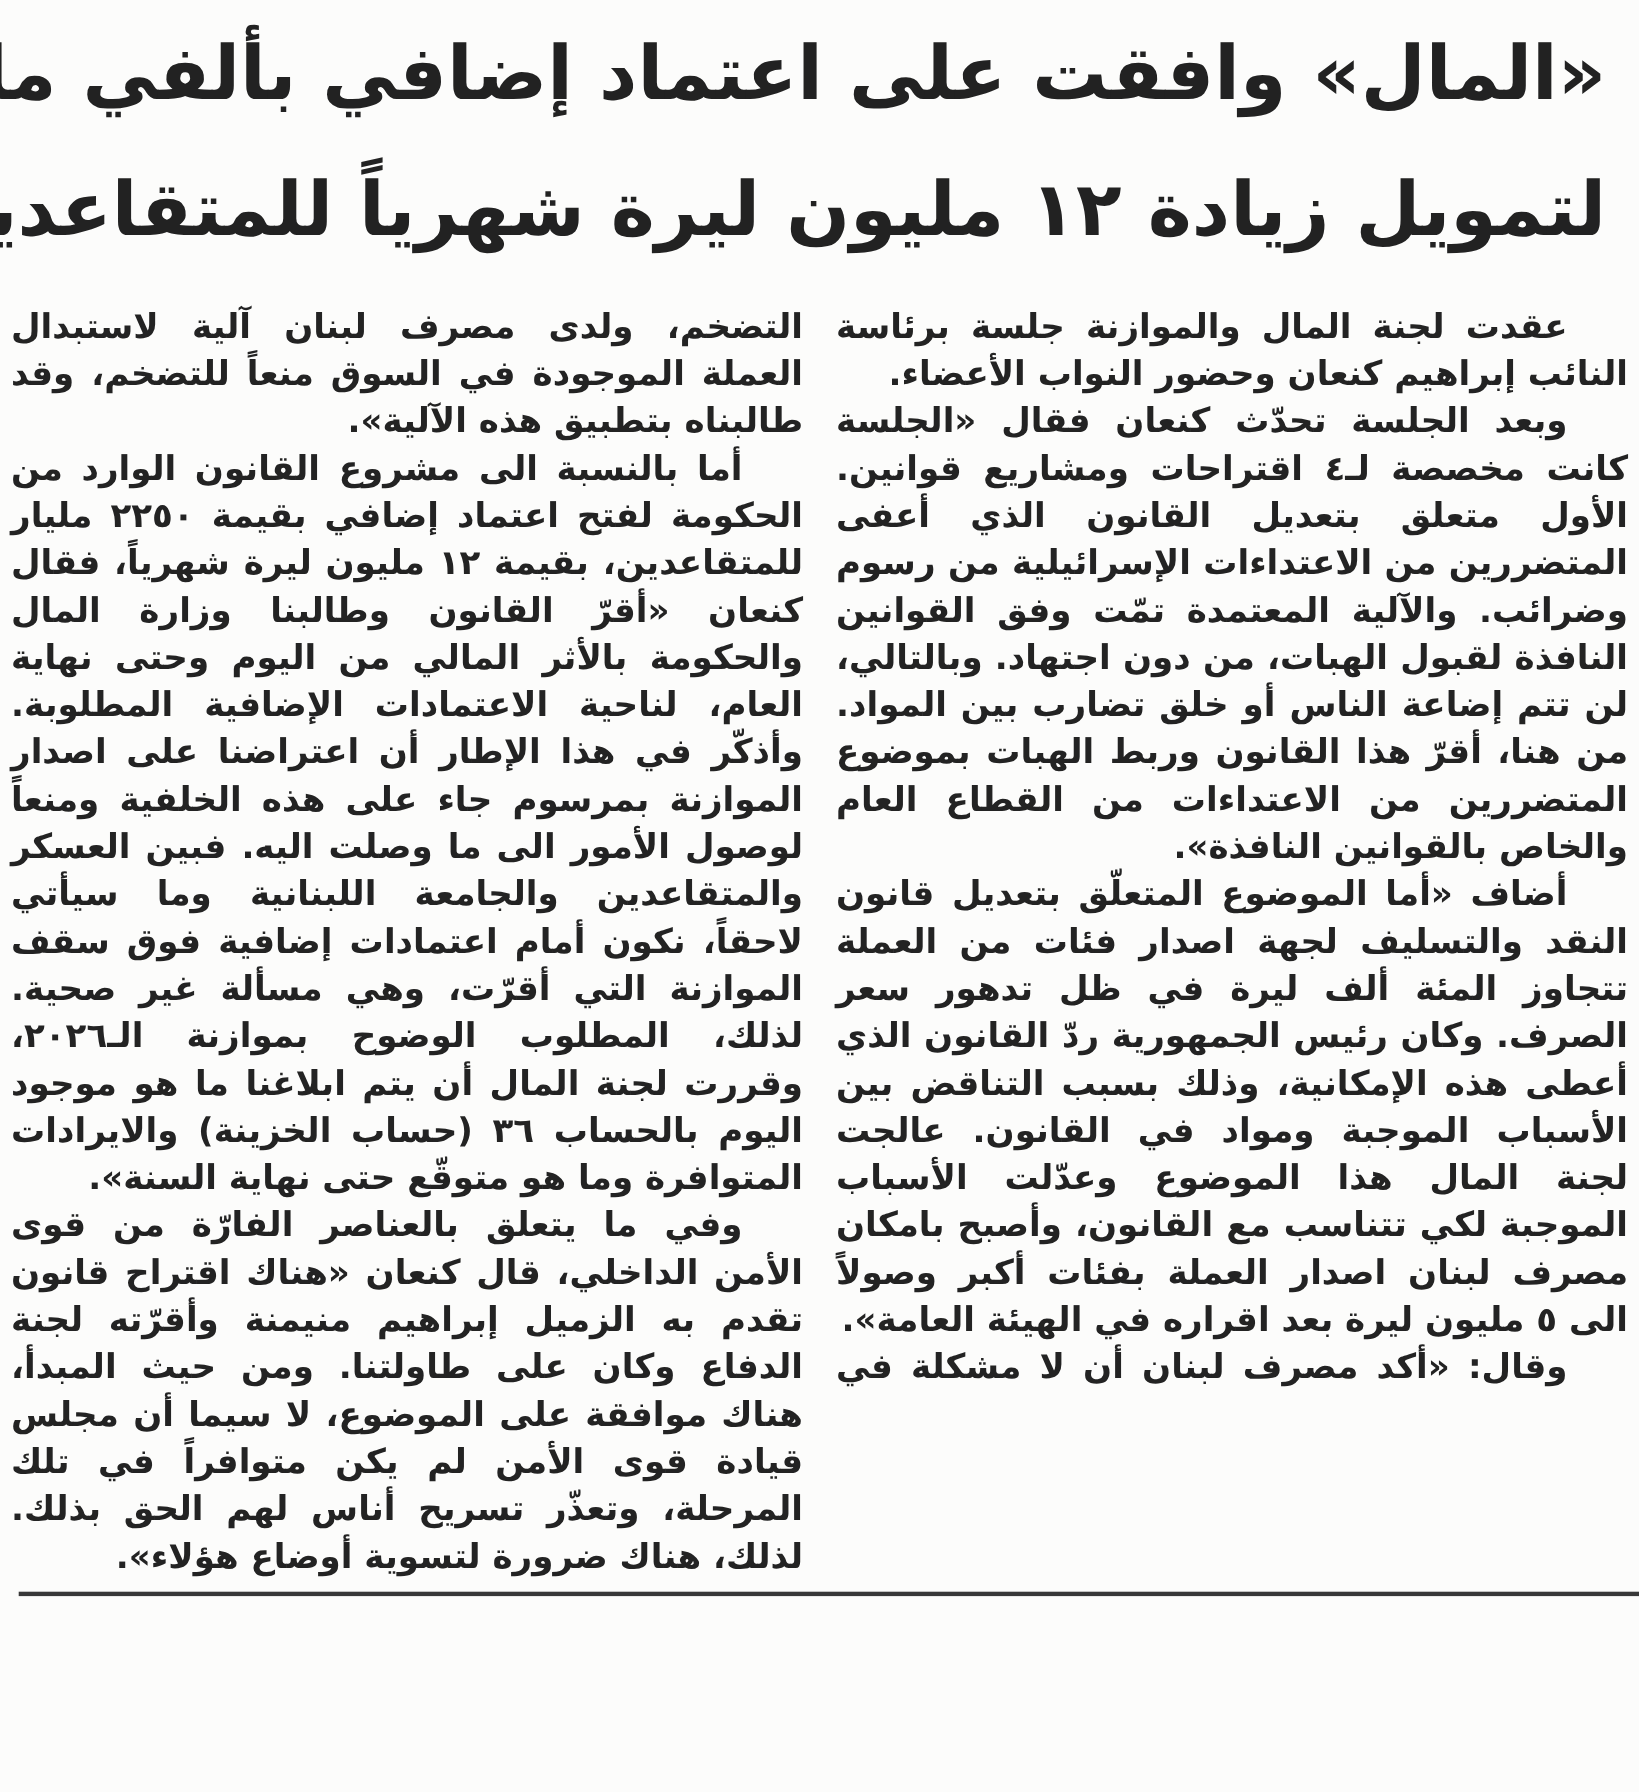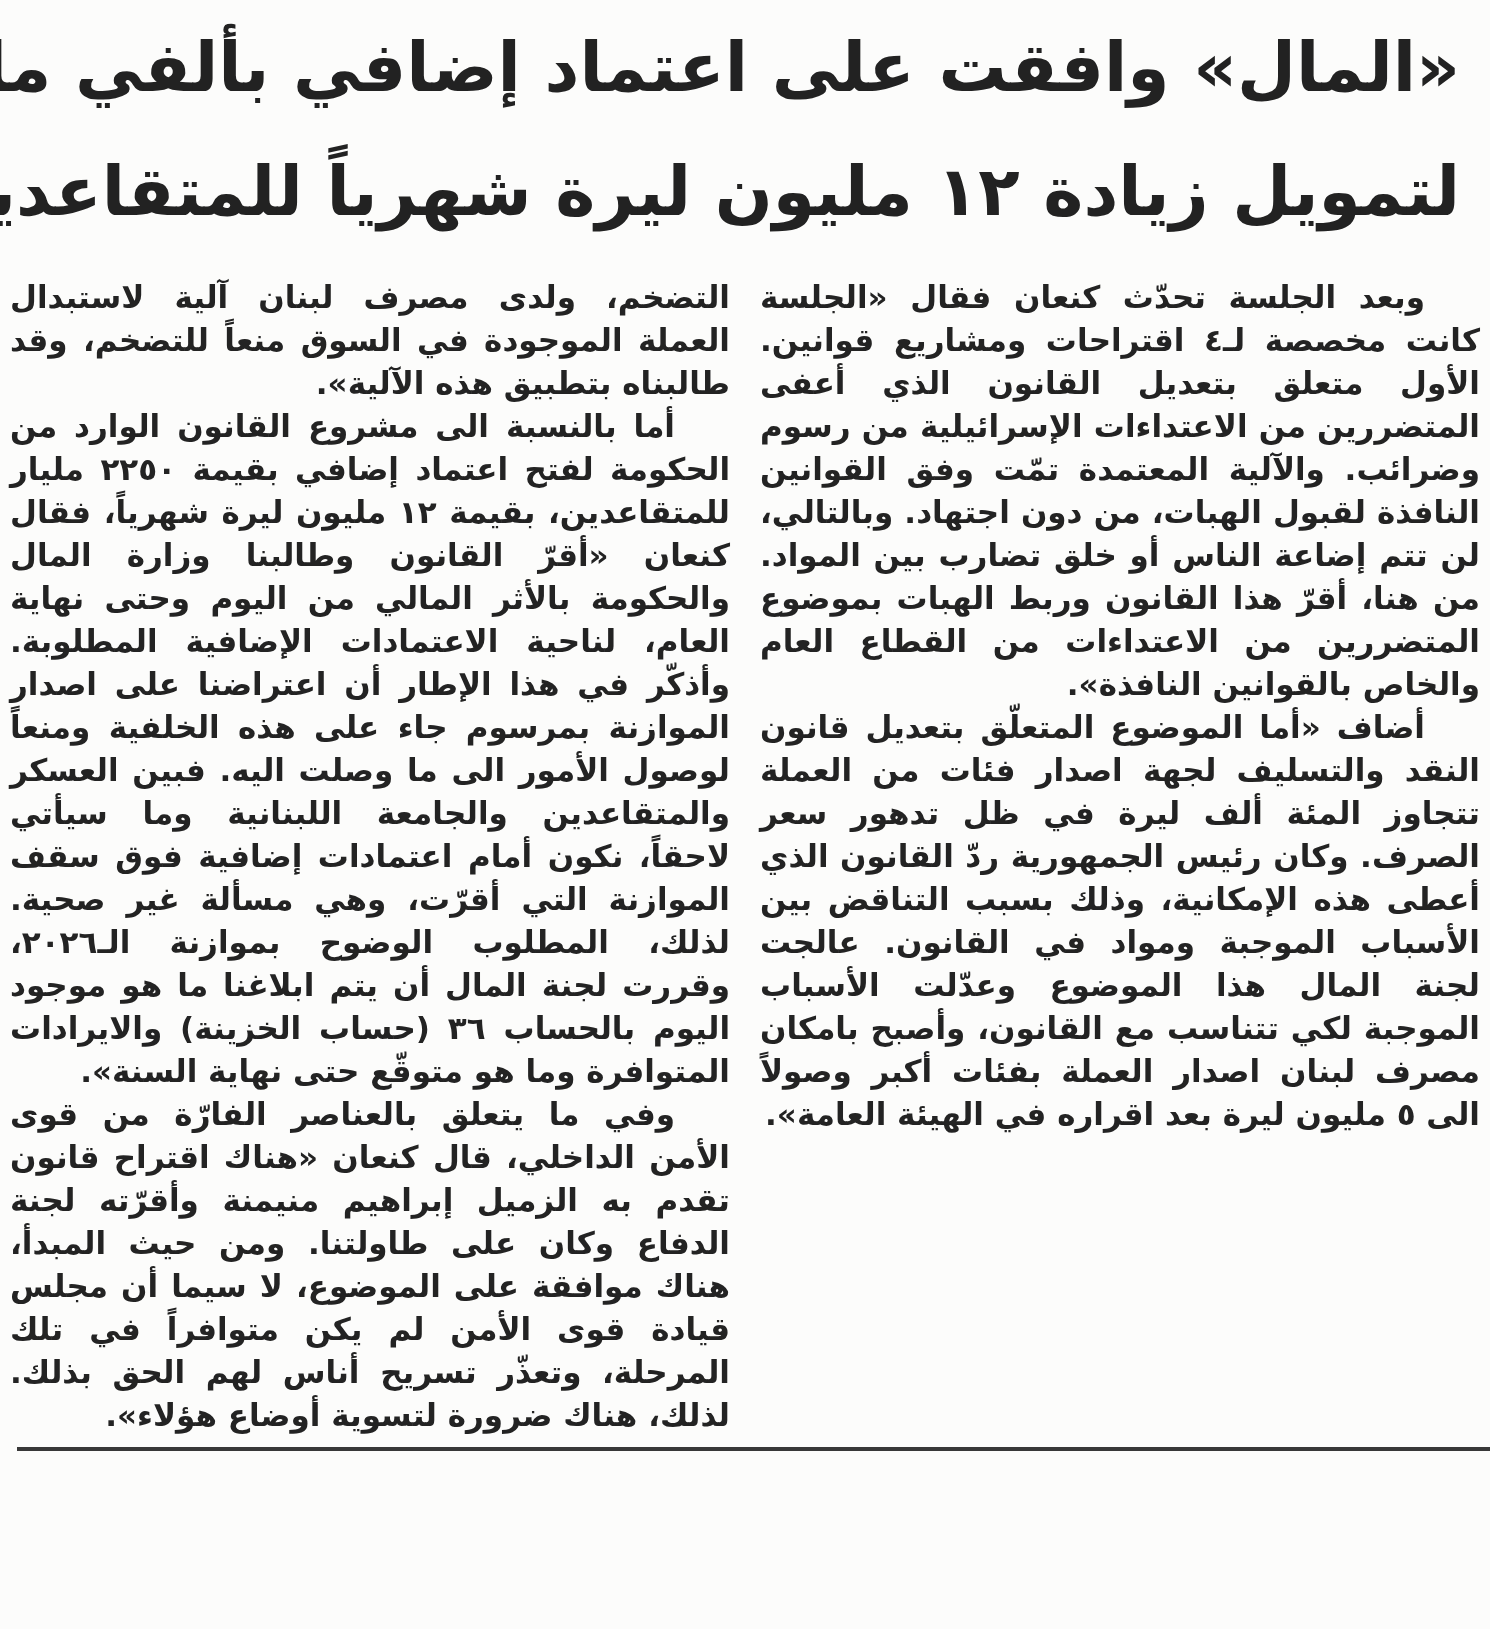--- a/index.html
+++ b/index.html
@@ -71,22 +71,24 @@
 
 <div class="page">
 
   <header class="headline">
     <h1>«المال» وافقت على اعتماد إضافي بألفي مليار</h1>
     <h1>لتمويل زيادة ١٢ مليون ليرة شهرياً للمتقاعدين</h1>
   </header>
 
   <main class="columns">
     <section class="col">
+        <p>عقدت لجنة المال والموازنة جلسة برئاسة النائب إبراهيم كنعان وحضور النواب الأعضاء.</p>
         <p>وبعد الجلسة تحدّث كنعان فقال «الجلسة كانت مخصصة لـ٤ اقتراحات ومشاريع قوانين. الأول متعلق بتعديل القانون الذي أعفى المتضررين من الاعتداءات الإسرائيلية من رسوم وضرائب. والآلية المعتمدة تمّت وفق القوانين النافذة لقبول الهبات، من دون اجتهاد. وبالتالي، لن تتم إضاعة الناس أو خلق تضارب بين المواد. من هنا، أقرّ هذا القانون وربط الهبات بموضوع المتضررين من الاعتداءات من القطاع العام والخاص بالقوانين النافذة».</p>
         <p>أضاف «أما الموضوع المتعلّق بتعديل قانون النقد والتسليف لجهة اصدار فئات من العملة تتجاوز المئة ألف ليرة في ظل تدهور سعر الصرف. وكان رئيس الجمهورية ردّ القانون الذي أعطى هذه الإمكانية، وذلك بسبب التناقض بين الأسباب الموجبة ومواد في القانون. عالجت لجنة المال هذا الموضوع وعدّلت الأسباب الموجبة لكي تتناسب مع القانون، وأصبح بامكان مصرف لبنان اصدار العملة بفئات أكبر وصولاً الى ٥ مليون ليرة بعد اقراره في الهيئة العامة».</p>
+        <p class="justify-last">وقال: «أكد مصرف لبنان أن لا مشكلة في</p>
       </section>
     <section class="col">
         <p class="no-indent">التضخم، ولدى مصرف لبنان آلية لاستبدال العملة الموجودة في السوق منعاً للتضخم، وقد طالبناه بتطبيق هذه الآلية».</p>
         <p>أما بالنسبة الى مشروع القانون الوارد من الحكومة لفتح اعتماد إضافي بقيمة ٢٢٥٠ مليار للمتقاعدين، بقيمة ١٢ مليون ليرة شهرياً، فقال كنعان «أقرّ القانون وطالبنا وزارة المال والحكومة بالأثر المالي من اليوم وحتى نهاية العام، لناحية الاعتمادات الإضافية المطلوبة. وأذكّر في هذا الإطار أن اعتراضنا على اصدار الموازنة بمرسوم جاء على هذه الخلفية ومنعاً لوصول الأمور الى ما وصلت اليه. فبين العسكر والمتقاعدين والجامعة اللبنانية وما سيأتي لاحقاً، نكون أمام اعتمادات إضافية فوق سقف الموازنة التي أقرّت، وهي مسألة غير صحية. لذلك، المطلوب الوضوح بموازنة الـ٢٠٢٦، وقررت لجنة المال أن يتم ابلاغنا ما هو موجود اليوم بالحساب ٣٦ (حساب الخزينة) والايرادات المتوافرة وما هو متوقّع حتى نهاية السنة».</p>
         <p>وفي ما يتعلق بالعناصر الفارّة من قوى الأمن الداخلي، قال كنعان «هناك اقتراح قانون تقدم به الزميل إبراهيم منيمنة وأقرّته لجنة الدفاع وكان على طاولتنا. ومن حيث المبدأ، هناك موافقة على الموضوع، لا سيما أن مجلس قيادة قوى الأمن لم يكن متوافراً في تلك المرحلة، وتعذّر تسريح أناس لهم الحق بذلك. لذلك، هناك ضرورة لتسوية أوضاع هؤلاء».</p>
       </section>
   </main>
 
   <hr class="rule">
 

